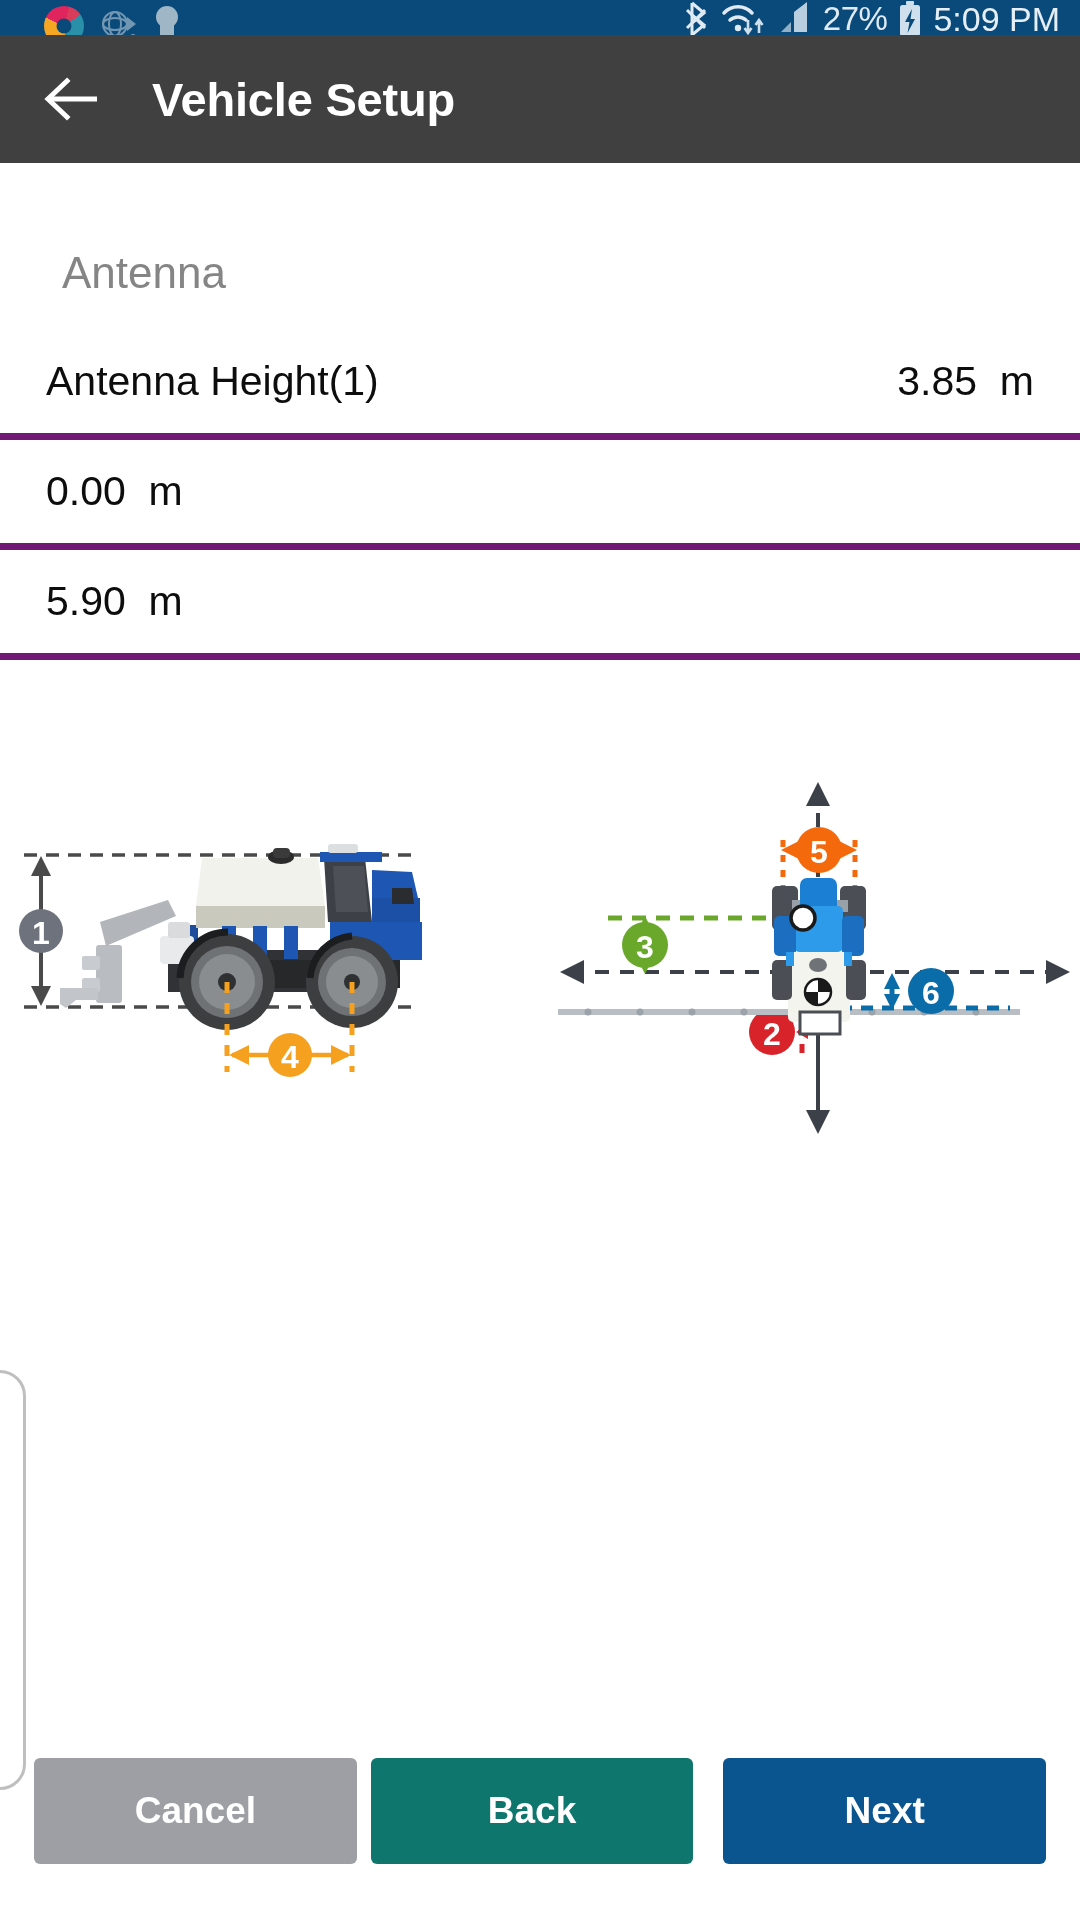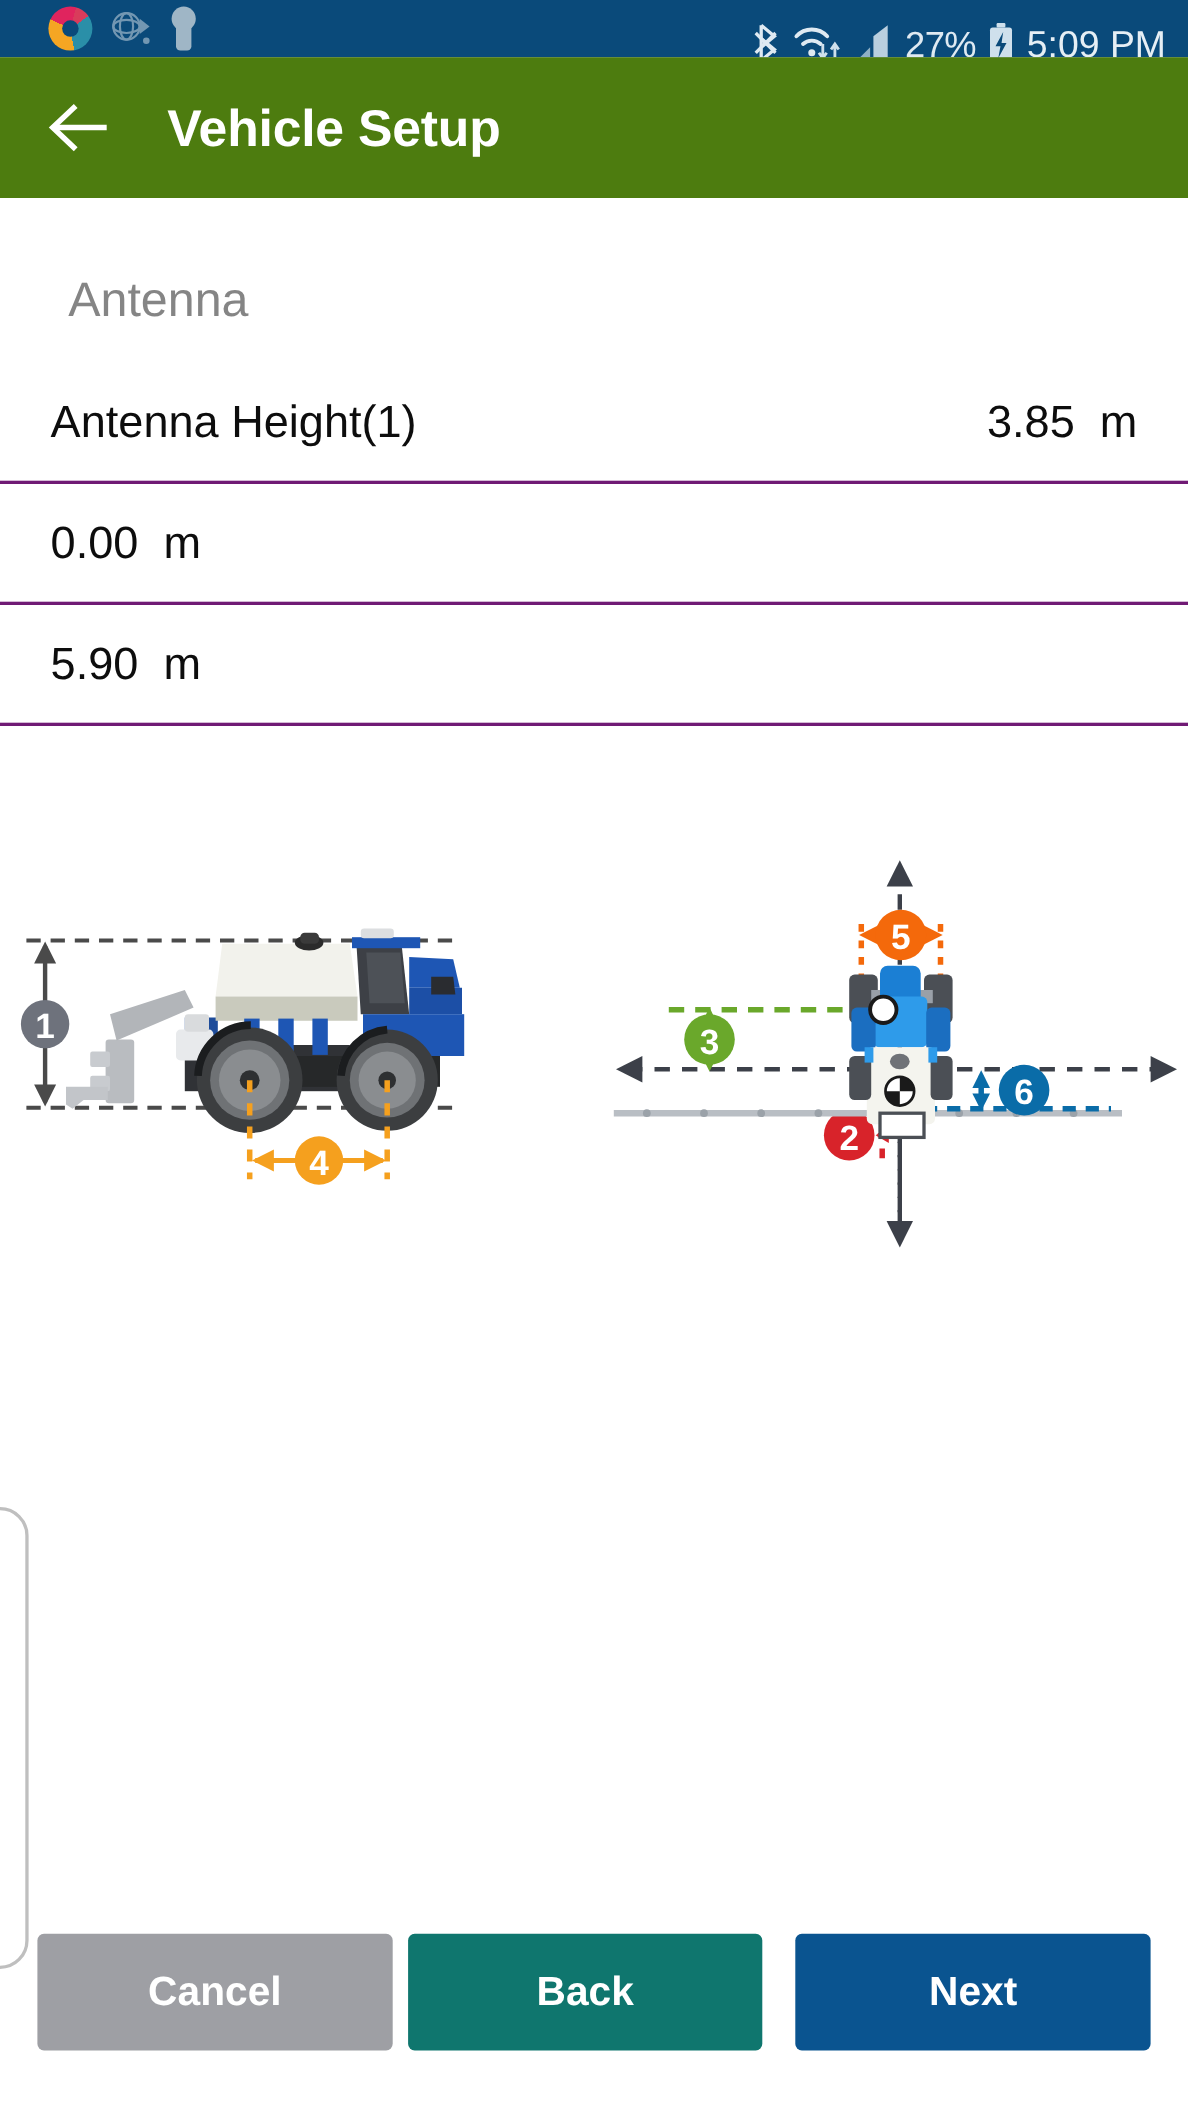--- a/index.html
+++ b/index.html
@@ -11,21 +11,21 @@
   }
 
   
   .statusbar {
     position: absolute; left: 0; top: 0; width: 1080px; height: 52px;
     background: #0a4a7a;
     display: flex; align-items: center;
   }
   .sb-left { display: flex; align-items: center; gap: 16px; margin-left: 44px; }
   .sb-right { position: absolute; right: 20px; top: 0; height: 52px;
-              display: flex; align-items: center; gap: 10px; margin-top: 15px; }
+              display: flex; gap: 10px; }
   .sb-pct { color: #dfeaf2; font-size: 33px; font-weight: 400; letter-spacing: -0.5px; }
   .sb-time { color: #e6eff5; font-size: 34px; font-weight: 400; letter-spacing: 0px; }
 
   .logo-chrome { width: 40px; height: 40px; border-radius: 50%; position: relative; overflow: hidden;
     background:
       conic-gradient(from 200deg,
         #f5a623 0deg 95deg,
         #e0245e 95deg 175deg,
         #d93b5b 175deg 215deg,
         #2a8fa8 215deg 330deg,
@@ -37,40 +37,40 @@
 
   .icon-globe { width: 38px; height: 34px; position: relative; opacity: .6; }
   .icon-key { width: 26px; height: 40px; position: relative; }
   .icon-key::before { content:""; position:absolute; left:2px; top:0; width:22px; height:22px;
     border-radius:50%; background:#9fb6c6; }
   .icon-key::after { content:""; position:absolute; left:6px; top:16px; width:14px; height:24px;
     background:#9fb6c6; border-radius:0 0 4px 4px; }
 
   
   .header {
-    position: absolute; left: 0; top: 52px; width: 1080px; height: 128px;
-    background: #4d7c0f;
+    position: absolute; left: 0; top: 35px; width: 1080px; height: 128px;
+    background: #404040;
     display: flex; align-items: center;
   }
   .back-arrow { margin-left: 42px; width: 60px; height: 60px; display:flex; align-items:center; justify-content:center; cursor:pointer; }
   .header-title {
     margin-left: 50px; color: #ffffff; font-size: 47px; font-weight: bold;
     letter-spacing: -0.2px;
   }
 
   
   .section-label {
     position:absolute; left: 62px; top: 248px;
     font-size: 44px; color: #858585; font-weight: 400;
   }
   .list { position: absolute; left:0; top: 330px; width: 1080px; }
   .row {
     height: 110px; display:flex; align-items:center; justify-content:space-between;
     padding: 0 46px; background:#fff;
-    border-bottom: 3px solid #701a75;
+    border-bottom: 7px solid #701a75;
     cursor: pointer;
   }
   .row:first-child { border-top: 0; }
   .row-label { font-size: 41px; color: #0d0d0d; font-weight: 400; }
   .row-value { font-size: 41px; color: #0d0d0d; font-weight: 400; white-space: pre; }
 
   
   .diagram { position:absolute; left:0; top: 660px; width:1080px; height: 1060px; }
 
   

